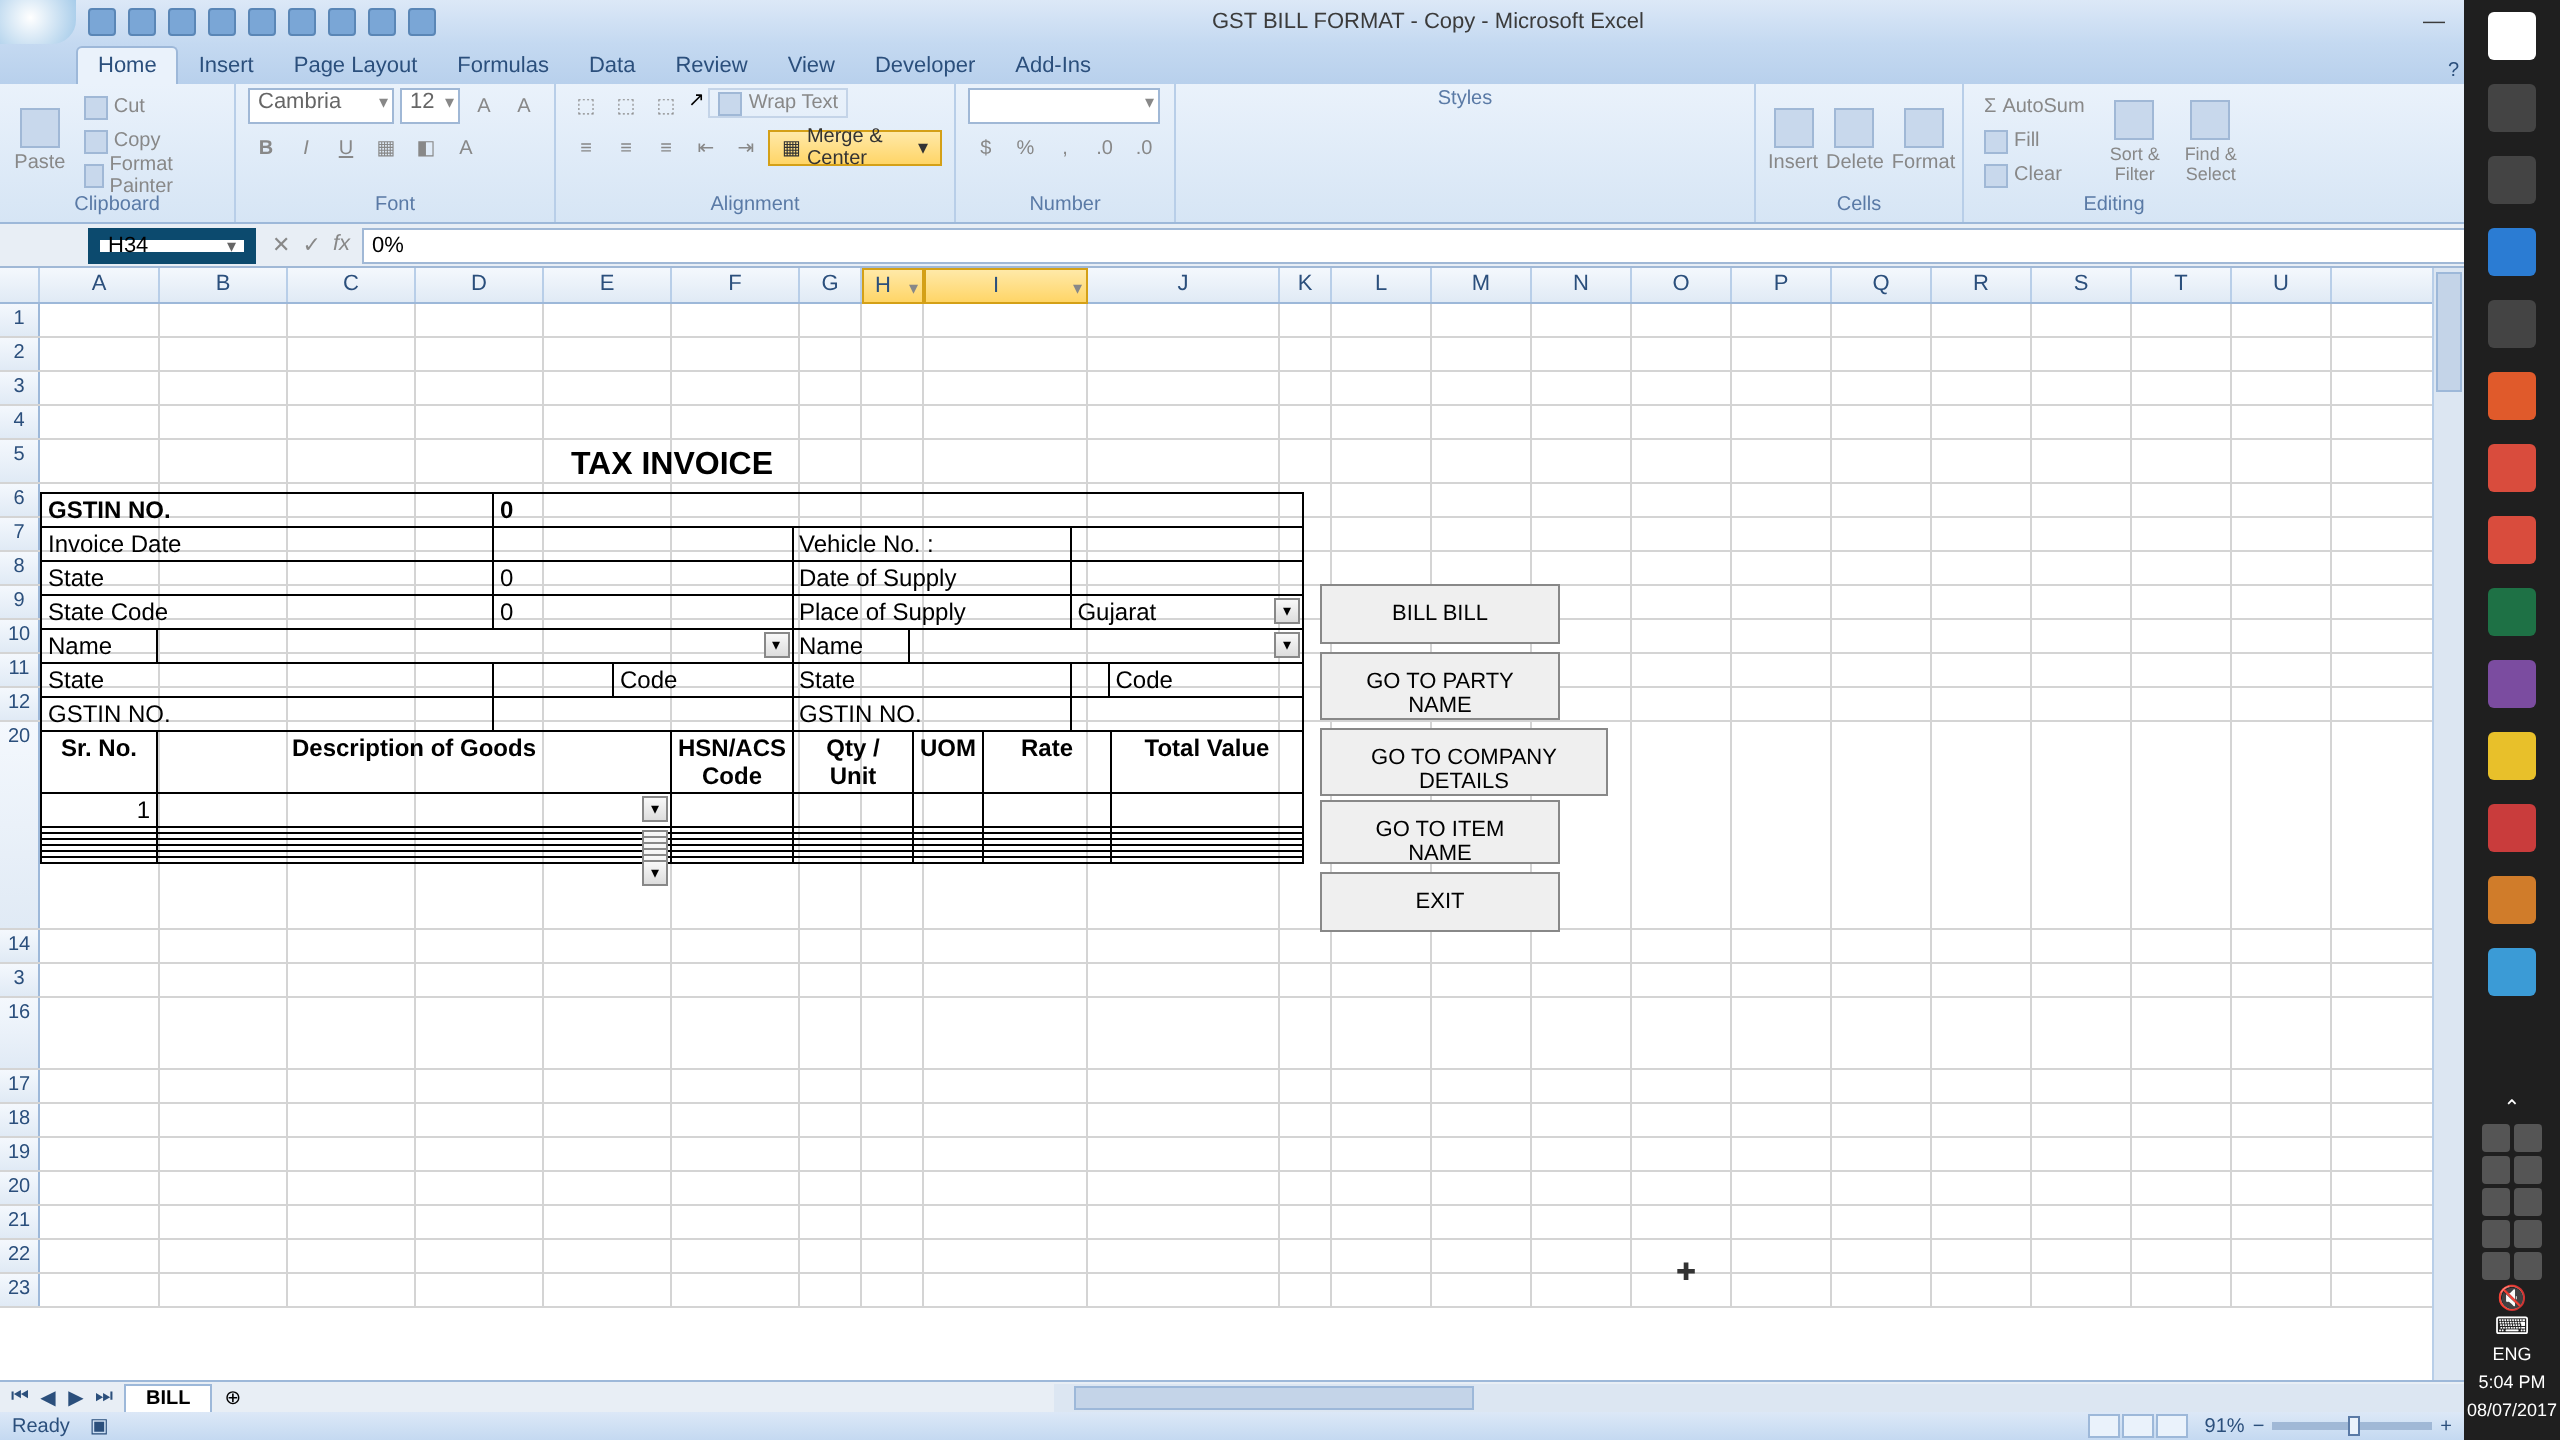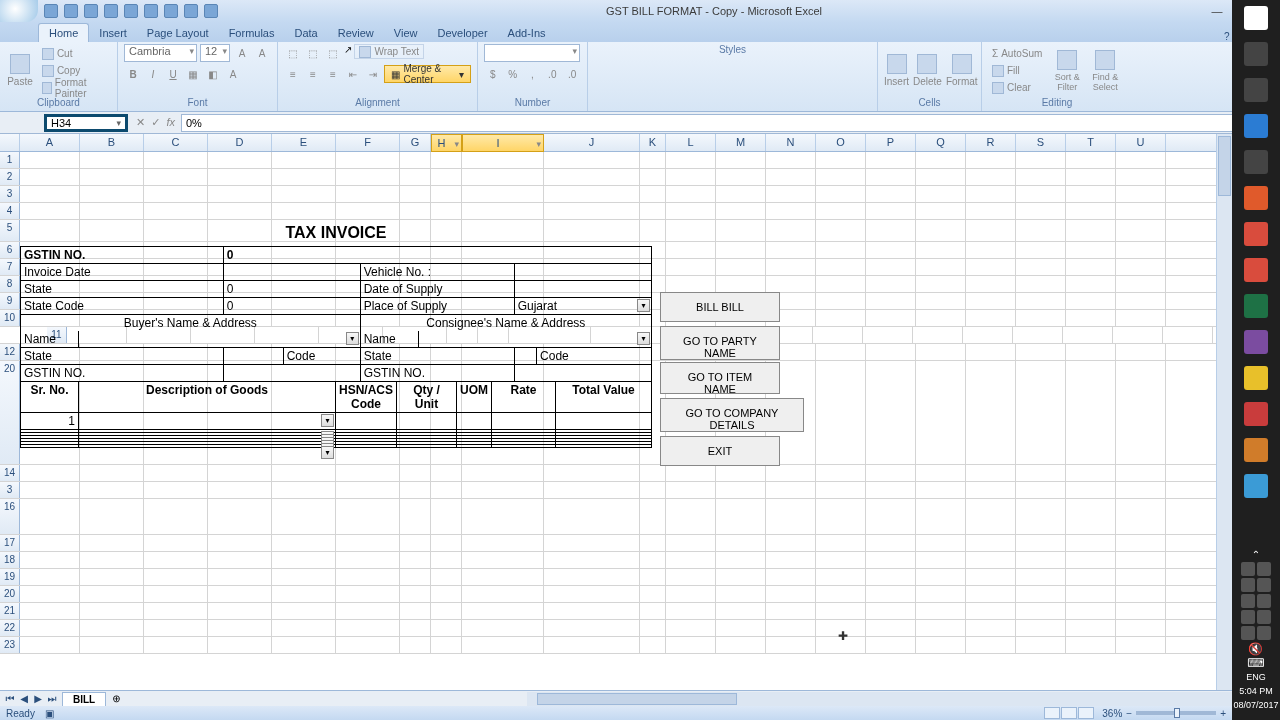--- a/index.html
+++ b/index.html
@@ -32,21 +32,21 @@
 .rbtn-sm { height: 15px; padding: 0 4px; display: flex; align-items: center; gap: 3px; cursor: pointer; color: #888; font-size: 10px; }
 .rbtn-sm .ico { width: 12px; height: 12px; background: #c8d8ec; border: 1px solid #a0b8d6; }
 .sel { height: 18px; border: 1px solid #a0b8d6; background: #fff; font-size: 11px; padding: 0 14px 0 4px; position: relative; color: #666; }
 .sel::after { content: "▾"; position: absolute; right: 2px; top: 1px; font-size: 9px; color: #888; }
 .btn-row { display: flex; gap: 2px; }
 .btn-row .b { width: 18px; height: 18px; border: 1px solid transparent; display: flex; align-items: center; justify-content: center; font-size: 10px; color: #888; cursor: pointer; }
 .merge-btn { background: linear-gradient(#ffe9a8, #ffd567); border: 1px solid #d4a017 !important; padding: 0 6px; font-size: 10px; height: 18px; display: flex; align-items: center; color: #333 !important; }
 
 
 .fbar { height: 22px; border-bottom: 1px solid #a0b8d6; display: flex; align-items: center; font-size: 11px; background: #e8eef5; }
-.namebox { width: 84px; height: 18px; border: 3px solid #0c4a6e; background: #fff; margin: 0 2px 0 44px; padding: 0 4px; display: flex; align-items: center; justify-content: space-between; }
+.namebox { width: 84px; height: 18px; border: 6px solid #0c4a6e; background: #fff; margin: 0 2px 0 44px; padding: 0 4px; display: flex; align-items: center; justify-content: space-between; }
 .namebox::after { content: "▾"; font-size: 9px; color: #666; }
 .fbar-icons { display: flex; gap: 6px; padding: 0 6px; color: #888; }
 .fx { font-style: italic; font-size: 11px; }
 .formula-input { flex: 1; height: 18px; border: 1px solid #a0b8d6; background: #fff; padding: 0 4px; display: flex; align-items: center; }
 .fbar-expand { width: 16px; text-align: center; color: #666; cursor: pointer; }
 
 
 .grid-wrap { position: absolute; top: 134px; left: 0; right: 48px; bottom: 30px; overflow: hidden; }
 .colhdr { height: 18px; display: flex; background: linear-gradient(#f4f8fd, #e0eaf5); border-bottom: 1px solid #9db8d9; font-size: 11px; }
 .colhdr .corner { width: 20px; border-right: 1px solid #b8cee8; }
@@ -560,21 +560,21 @@
         <div class="cell" style="width: 50px;"></div>
         <div class="cell" style="width: 50px;"></div>
         <div class="cell" style="width: 50px;"></div>
         <div class="cell" style="width: 50px;"></div>
         <div class="cell" style="width: 50px;"></div>
         <div class="cell" style="width: 50px;"></div>
         <div class="cell" style="width: 50px;"></div>
         <div class="cell" style="width: 50px;"></div>
         <div class="cell" style="width: 50px;"></div>
       </div>
-      <div class="row" style="height: 17px; padding-left: 47px;">
+      <div class="row" style="height: 17px;">
         <div class="rh">11</div>
         <div class="cell" style="width: 60px;"></div>
         <div class="cell" style="width: 64px;"></div>
         <div class="cell" style="width: 64px;"></div>
         <div class="cell" style="width: 64px;"></div>
         <div class="cell" style="width: 64px;"></div>
         <div class="cell" style="width: 64px;"></div>
         <div class="cell" style="width: 31px;"></div>
         <div class="cell" style="width: 31px;"></div>
         <div class="cell" style="width: 82px;"></div>
@@ -901,24 +901,20 @@
         <td colspan="2">State</td>
         <td colspan="2">0</td>
         <td colspan="2">Date of Supply</td>
         <td colspan="2"></td>
       </tr>
       <tr>
         <td colspan="2">State Code</td>
         <td colspan="2">0</td>
         <td colspan="2">Place of Supply</td>
         <td colspan="2" style="position:relative"><span>Gujarat</span><div class="dd">▾</div></td>
-      </tr>
-      <tr>
-        <td colspan="4" style="text-align:center;border-bottom:none">Buyer's Name &amp; Address</td>
-        <td colspan="4" style="text-align:center;border-bottom:none">Consignee's Name &amp; Address</td>
       </tr>
       <tr>
         <td style="width:58px;border-top:none">Name</td>
         <td colspan="3" style="position:relative;border-top:none">
               <div class="dd">▾</div>
             </td>
         <td style="width:58px;border-top:none">Name</td>
         <td colspan="3" style="position:relative;border-top:none">
               <div class="dd">▾</div>
             </td>
@@ -1027,22 +1023,22 @@
             <td></td>
             <td></td>
           </tr>
     </tbody>
       </table>
   </div>
 
   <div class="macro-btns">
     <div class="mbtn" style="width:120px;height:30px">BILL BILL</div>
     <div class="mbtn" style="width:120px;height:34px;margin-top:4px">GO TO PARTY NAME</div>
+    <div class="mbtn" style="width:144px;height:34px;margin-top:4px">GO TO COMPANY DETAILS</div>
     <div class="mbtn" style="width:120px;height:32px;margin-top:2px">GO TO ITEM NAME</div>
-    <div class="mbtn" style="width:144px;height:34px;margin-top:4px">GO TO COMPANY DETAILS</div>
     <div class="mbtn" style="width:120px;height:30px;margin-top:4px">EXIT</div>
   </div>
 
   <div class="cursor-plus">✚</div>
 </div>
 
 <div class="vscroll">
     <div class="vthumb"></div>
   </div>
 
@@ -1063,21 +1059,21 @@
 <div class="status">
   <span>Ready</span>
   <span style="margin-left:10px">▣</span>
   <div class="sp"></div>
   <div class="views">
     <span></span>
     <span></span>
     <span></span>
   </div>
   <div class="zoom">
-    <span>36%</span>
+    <span>91%</span>
     <span>−</span>
     <div class="zoom-track">
         <div class="zoom-thumb"></div>
       </div>
     <span>+</span>
   </div>
 </div>
 
 <div class="wtb">
   <div class="wico winlogo"></div>

